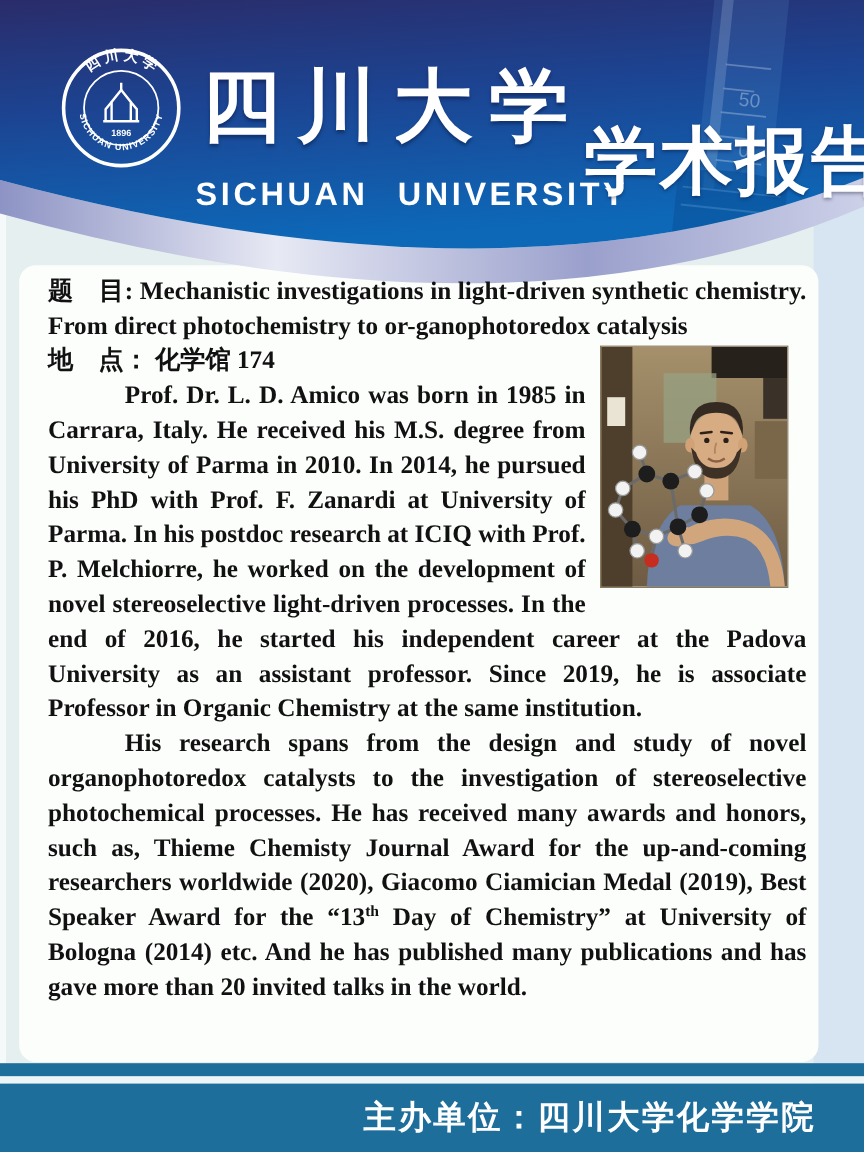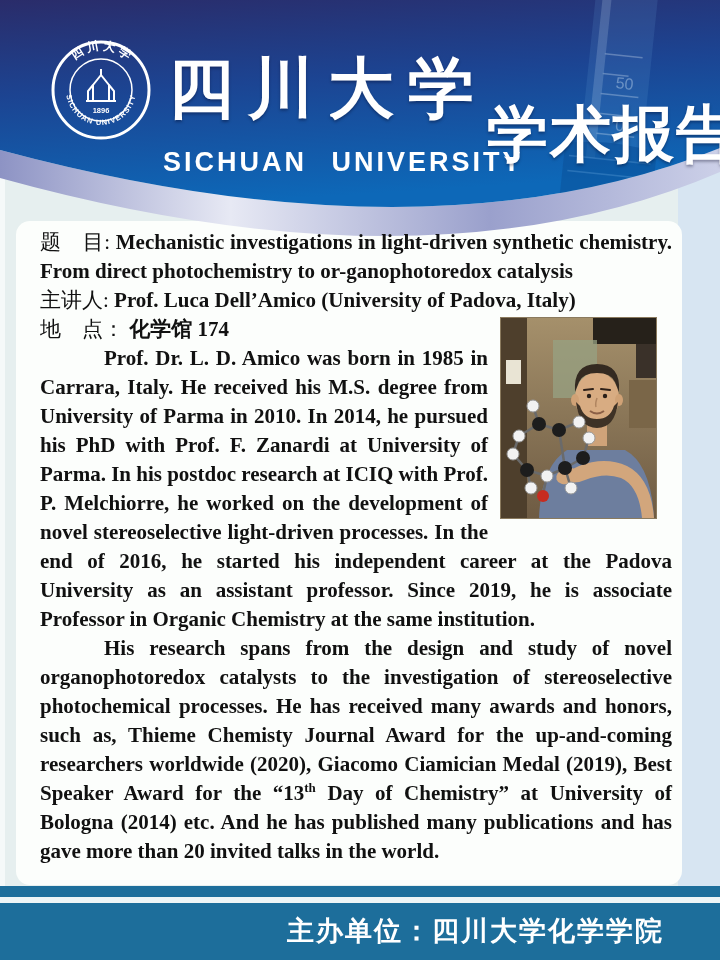--- a/index.html
+++ b/index.html
@@ -37,34 +37,34 @@
     text-shadow:0 2px 3px rgba(0,0,30,.35);
   }
   .logo{position:absolute;left:50px;top:33px;}
   
   .text-col{
     position:absolute;left:40px;top:228px;width:632px;
     font-size:21px;line-height:29px;font-weight:700;color:#111;
     text-align:justify;
   }
   .text-col p{margin:0;}
-  .lbl{font-weight:400;}
+  .lbl{font-weight:700;}
   .bio-p{text-indent:64px;}
   sup{font-size:0.62em;line-height:0;}
   .photo-float{
     float:right;width:155px;height:200px;margin:2px 15px 6px 12px;
     border:1px solid #8a7a5e;box-sizing:content-box;
   }
   
   .footer-thin{position:absolute;left:0;top:886px;width:720px;height:11px;background:#1d6e9b;}
   .footer-gap{position:absolute;left:0;top:897px;width:720px;height:6px;background:#eef5f6;}
   .footer-main{
     position:absolute;left:0;top:903px;width:720px;height:57px;background:#1d6e9b;
     color:#fff;font-size:27px;font-weight:700;line-height:57px;
-    text-align:right;box-sizing:border-box;padding-right:56px;
+    text-align:right;box-sizing:border-box;padding-right:40px;
     font-family:"Liberation Sans",sans-serif;letter-spacing:2px;
   }
 </style>
 </head>
 <body>
 
 <div class="page">
 
   <div class="strip-left"></div>
   <div class="strip-right"></div>
@@ -138,24 +138,20 @@
     <div class="uni-cn">四川大学</div>
     <div class="uni-en">SICHUAN  UNIVERSITY</div>
     <div class="banner-cn">学术报告</div>
   </div>
 
   <div class="text-col">
     <p>
       <span class="lbl">题　目:</span>
       <span>Mechanistic investigations in light-driven synthetic chemistry. From direct photochemistry to or-ganophotoredox catalysis</span>
     </p>
-    <p>
-      <span class="lbl">主讲人:</span>
-      <span>Prof. Luca Dell’Amico (University of Padova, Italy)</span>
-    </p>
 
     <div class="photo-float">
       <svg width="155" height="200" viewBox="0 0 155 200">
         <defs>
           <linearGradient id="pbg" x1="0" y1="0" x2="0" y2="1">
             <stop offset="0" stop-color="#a5906b"></stop>
             <stop offset="1" stop-color="#6e5b43"></stop>
           </linearGradient>
         </defs>
         <rect x="0" y="0" width="155" height="200" fill="url(#pbg)"></rect>

